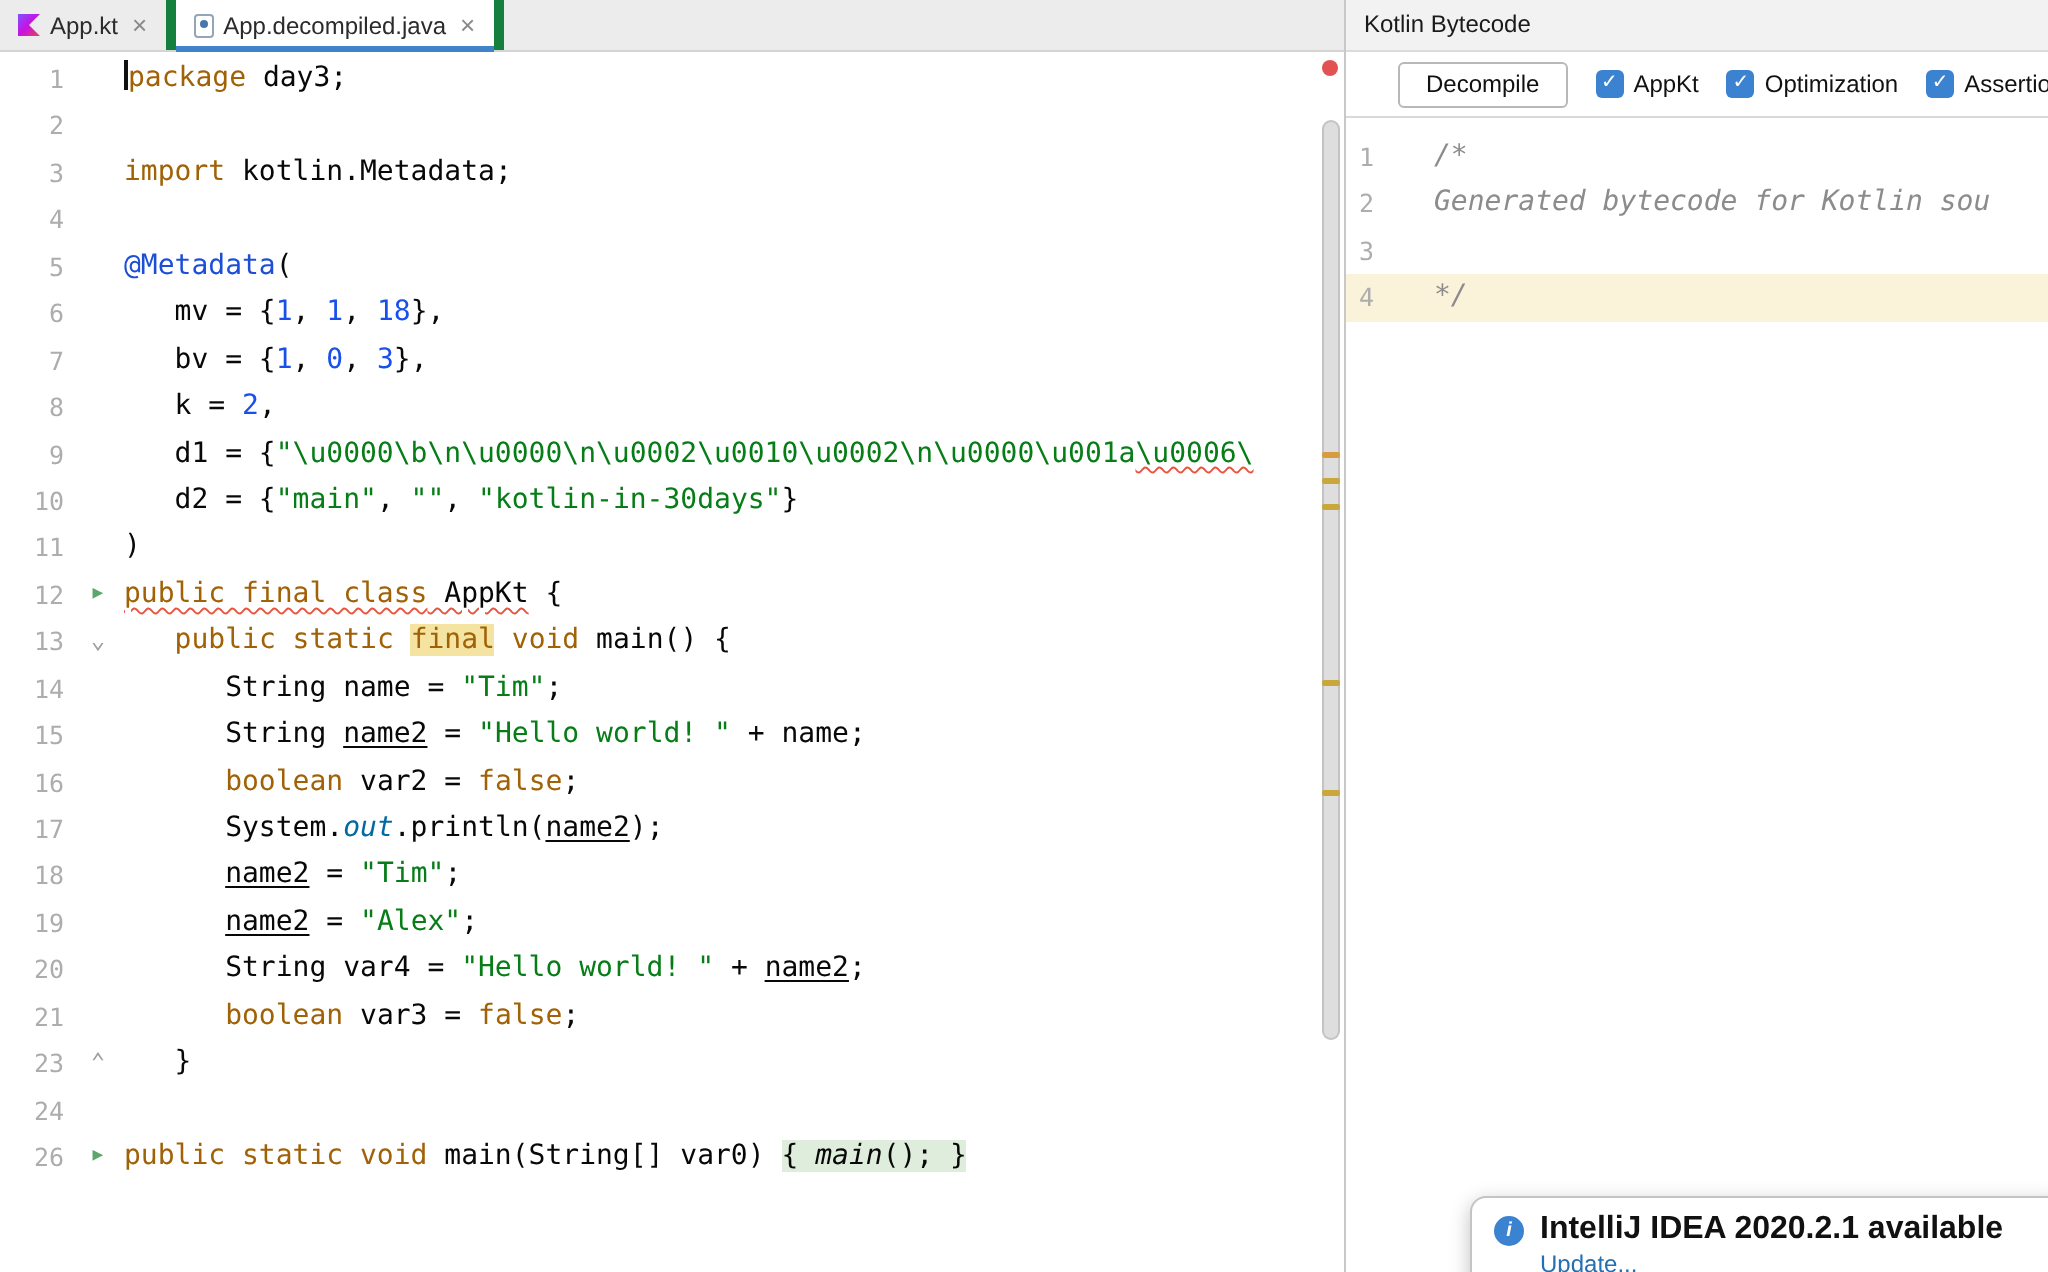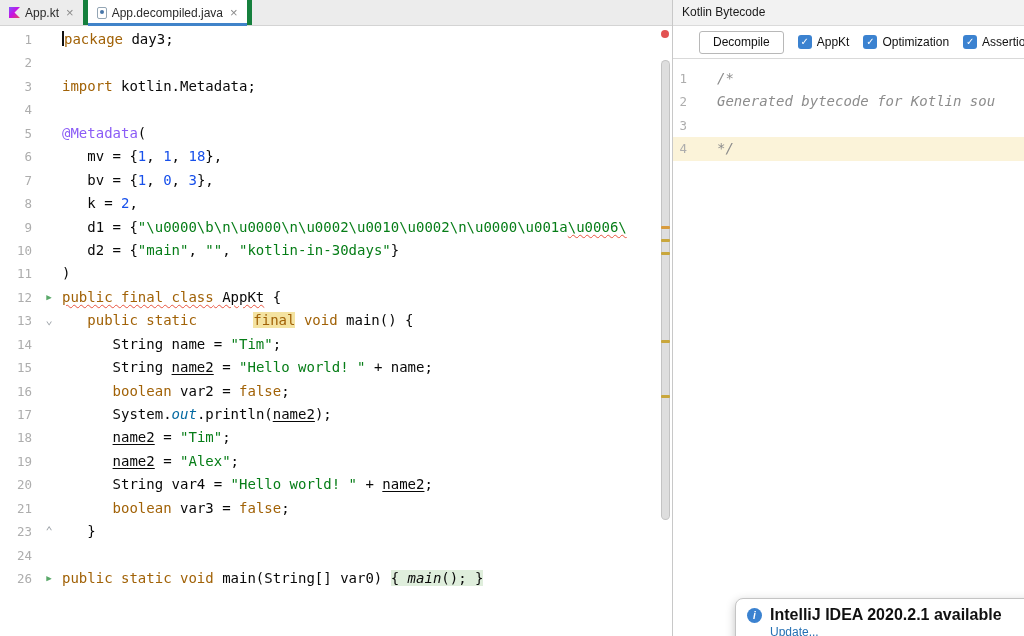--- a/index.html
+++ b/index.html
@@ -25,27 +25,27 @@
   .code-row .gut{width:26px;flex:none;text-align:center;color:#9AA0A6;font-size:10px;}
   .code-row .gut.run{color:#59A869;font-size:9px;}
   .code-row .gut.fold-down,.code-row .gut.fold-up{color:#9AA0A6;font-size:12px;}
   .code-row .code{flex:1;overflow:hidden;color:#080808;}
   .active-row{background:#FBF3D9;}
 
   .tk.p{color:#080808}
   .tk.kw{color:#a16207}
   .tk.str{color:#067D17}
   .tk.num{color:#1750EB}
-  .tk.ann{color:#8b5cf6}
+  .tk.ann{color:#1d4ed8}
   .tk.cmt{color:#8C8C8C;font-style:italic}
   .tk.fld{color:#0369a1;font-style:italic}
   .tk.it{font-style:italic}
   .tk.ul{text-decoration:underline;text-underline-offset:2px;}
   .tk.err{text-decoration-line:underline;text-decoration-style:wavy;text-decoration-color:#E8533E;text-decoration-thickness:1px;text-underline-offset:2px;text-align:right;}
-  .tk.hlY{background:#F4E3A1;margin-left:48px;}
+  .tk.hlY{background:#F4E3A1;}
   .tk.hlG{background:#DFEEDC;}
   .caret{display:inline-block;width:2px;height:15px;background:#111;vertical-align:-2px;}
 
   .scroll-thumb{position:absolute;right:2px;top:34px;width:9px;height:460px;background:rgba(160,160,160,0.35);border:1px solid rgba(0,0,0,0.12);border-radius:5px;}
   .error-dot{position:absolute;right:3px;top:4px;width:8px;height:8px;border-radius:50%;background:#E25252;}
   .stripe-mark{position:absolute;right:2px;width:9px;height:3px;border-radius:1px;}
 
   
   .v-sep{position:absolute;left:672px;top:0;width:1px;height:636px;background:#C8C8C8;}
 

